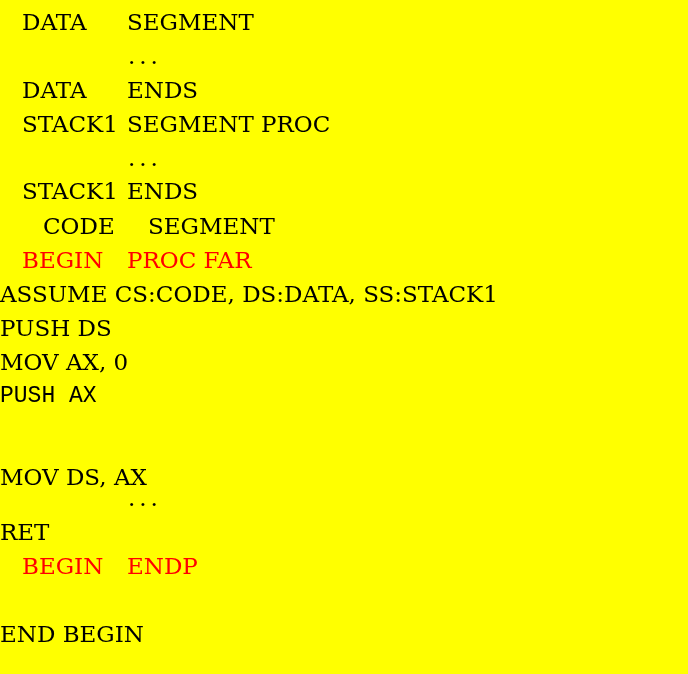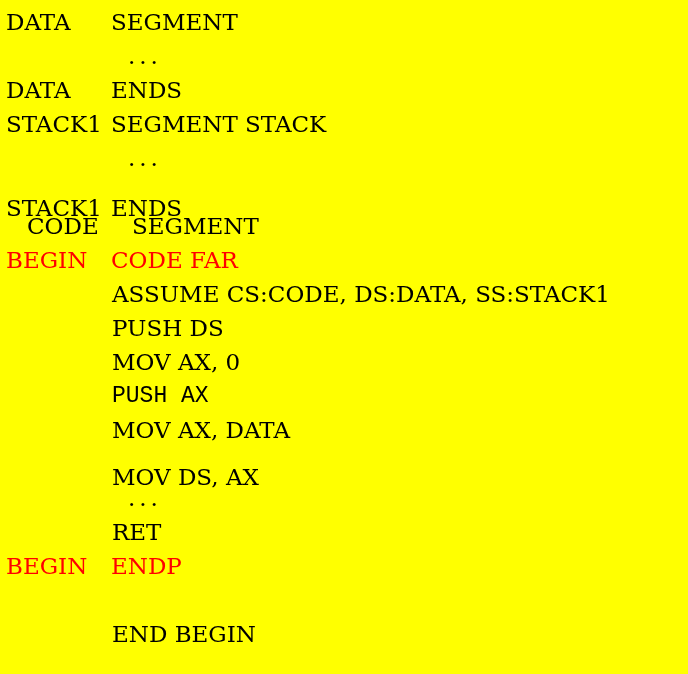--- a/index.html
+++ b/index.html
@@ -29,59 +29,57 @@
     font-size: 23px;
     letter-spacing: 0;
     color: #000000;
   }
   .code-line.red {
     color: #ff0000;
   }
   .label-col {
     display: inline-block;
     width: 105px;
-    margin-left: 6px;
+    margin-left: 22px;
     white-space: pre;
     vertical-align: top;
   }
   .op-col {
     display: inline-block;
     white-space: pre;
     vertical-align: top;
   }
   .ellipsis-col {
     display: inline-block;
     margin-left: 128px;
     white-space: pre;
     vertical-align: top;
     font-size: 23px;
     letter-spacing: 4px;
   }
   .indent-col {
     display: inline-block;
-    margin-left: 112px;
     white-space: pre;
     vertical-align: top;
   }
 </style>
 </head>
 <body>
 
 <div id="code-listing">
     <div class="code-line" style="top: 5px;"><span class="label-col">DATA</span><span class="op-col">SEGMENT</span></div>
     <div class="code-line" style="top: 39px;"><span class="ellipsis-col">...</span></div>
     <div class="code-line" style="top: 73px;"><span class="label-col">DATA</span><span class="op-col">ENDS</span></div>
-    <div class="code-line" style="top: 107px;"><span class="label-col">STACK1</span><span class="op-col">SEGMENT STACK</span></div>
+    <div class="code-line" style="top: 107px;"><span class="label-col">STACK1</span><span class="op-col">SEGMENT PROC</span></div>
     <div class="code-line" style="top: 141px;"><span class="ellipsis-col">...</span></div>
-    <div class="code-line" style="top: 191px;"><span class="label-col">STACK1</span><span class="op-col">ENDS</span></div>
+    <div class="code-line" style="top: 174px;"><span class="label-col">STACK1</span><span class="op-col">ENDS</span></div>
     <div class="code-line" style="top: 209px; padding-left: 21px;"><span class="label-col">CODE</span><span class="op-col">SEGMENT</span></div>
-    <div class="code-line red" style="top: 243px;"><span class="label-col">BEGIN</span><span class="op-col">CODE FAR</span></div>
+    <div class="code-line red" style="top: 243px;"><span class="label-col">BEGIN</span><span class="op-col">PROC FAR</span></div>
     <div class="code-line" style="top: 277px;"><span class="indent-col">ASSUME CS:CODE, DS:DATA, SS:STACK1</span></div>
     <div class="code-line" style="top: 311px;"><span class="indent-col">PUSH DS</span></div>
     <div class="code-line" style="top: 345px;"><span class="indent-col">MOV AX, 0</span></div>
     <div class="code-line" style="top: 379px; font-family: Liberation Mono, monospace;"><span class="indent-col">PUSH AX</span></div>
-    <div class="code-line" style="top: 413px;"><span class="indent-col">MOV AX, DATA</span></div>
     <div class="code-line" style="top: 460px;"><span class="indent-col">MOV DS, AX</span></div>
     <div class="code-line" style="top: 481px;"><span class="ellipsis-col">...</span></div>
     <div class="code-line red" style="top: 549px;"><span class="label-col">BEGIN</span><span class="op-col">ENDP</span></div>
     <div class="code-line" style="top: 515px;"><span class="indent-col">RET</span></div>
     <div class="code-line" style="top: 617px;"><span class="indent-col">END BEGIN</span></div>
   </div>
 
 </body></html>

